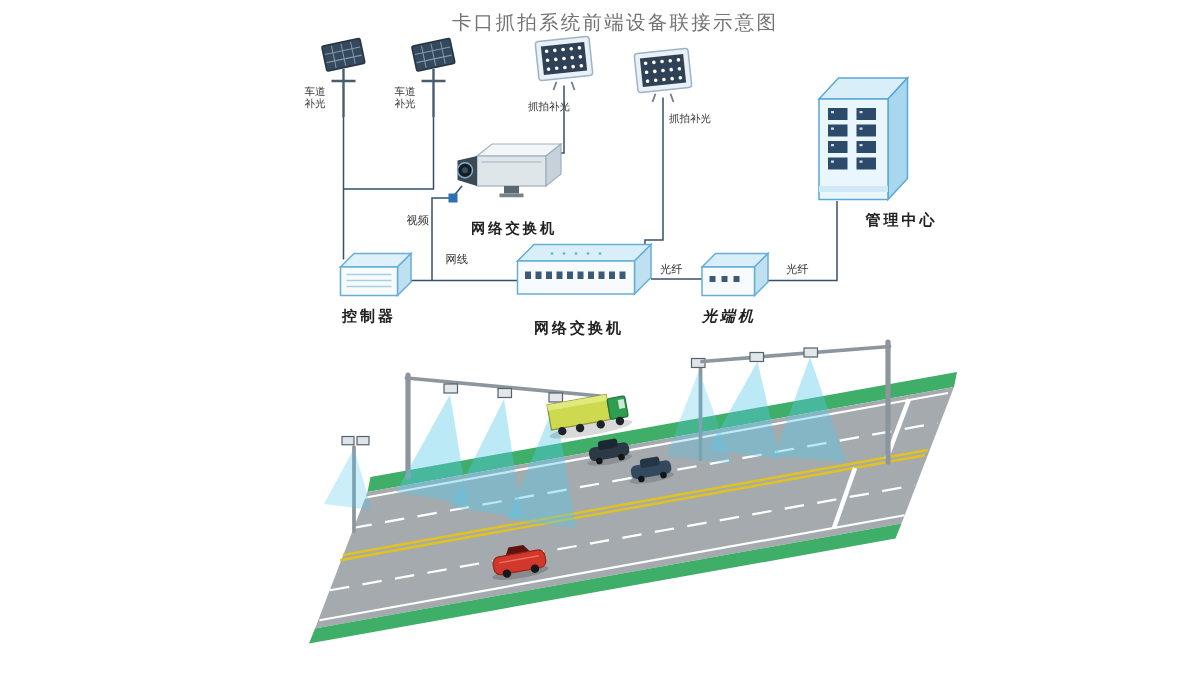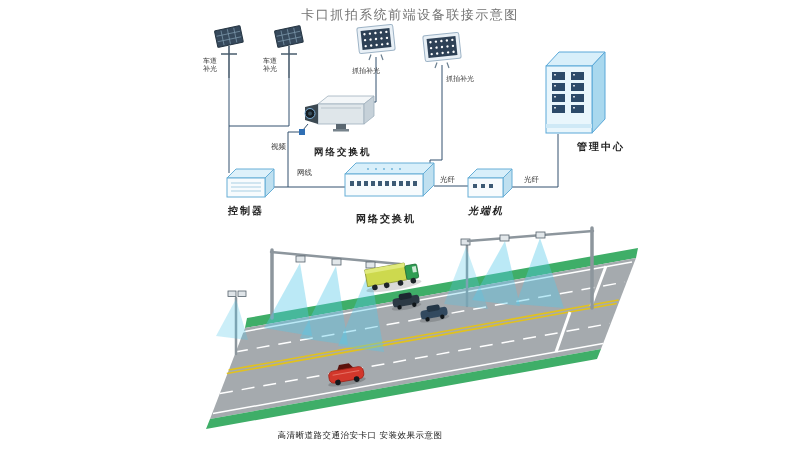--- a/index.html
+++ b/index.html
@@ -286,15 +286,14 @@
 <div class="t tiny" style="left:297px;top:168px;">网线</div>
 <div class="t dev" style="left:228px;top:204px;">控制器</div>
 <div class="t dev" style="left:356px;top:212px;">网络交换机</div>
 
 <div class="t tiny" style="left:440px;top:175px;">光纤</div>
 <div class="t dev" style="left:468px;top:204px;font-style:italic;">光端机</div>
 <div class="t tiny" style="left:524px;top:175px;">光纤</div>
 
 <div class="t dev" style="left:549px;top:140px;margin-left:28px;">管理中心</div>
 
-<div class="t caption">高清晰道路交通治安卡口 安装效果示意图</div>
 
 </div>
 
 </body></html>

